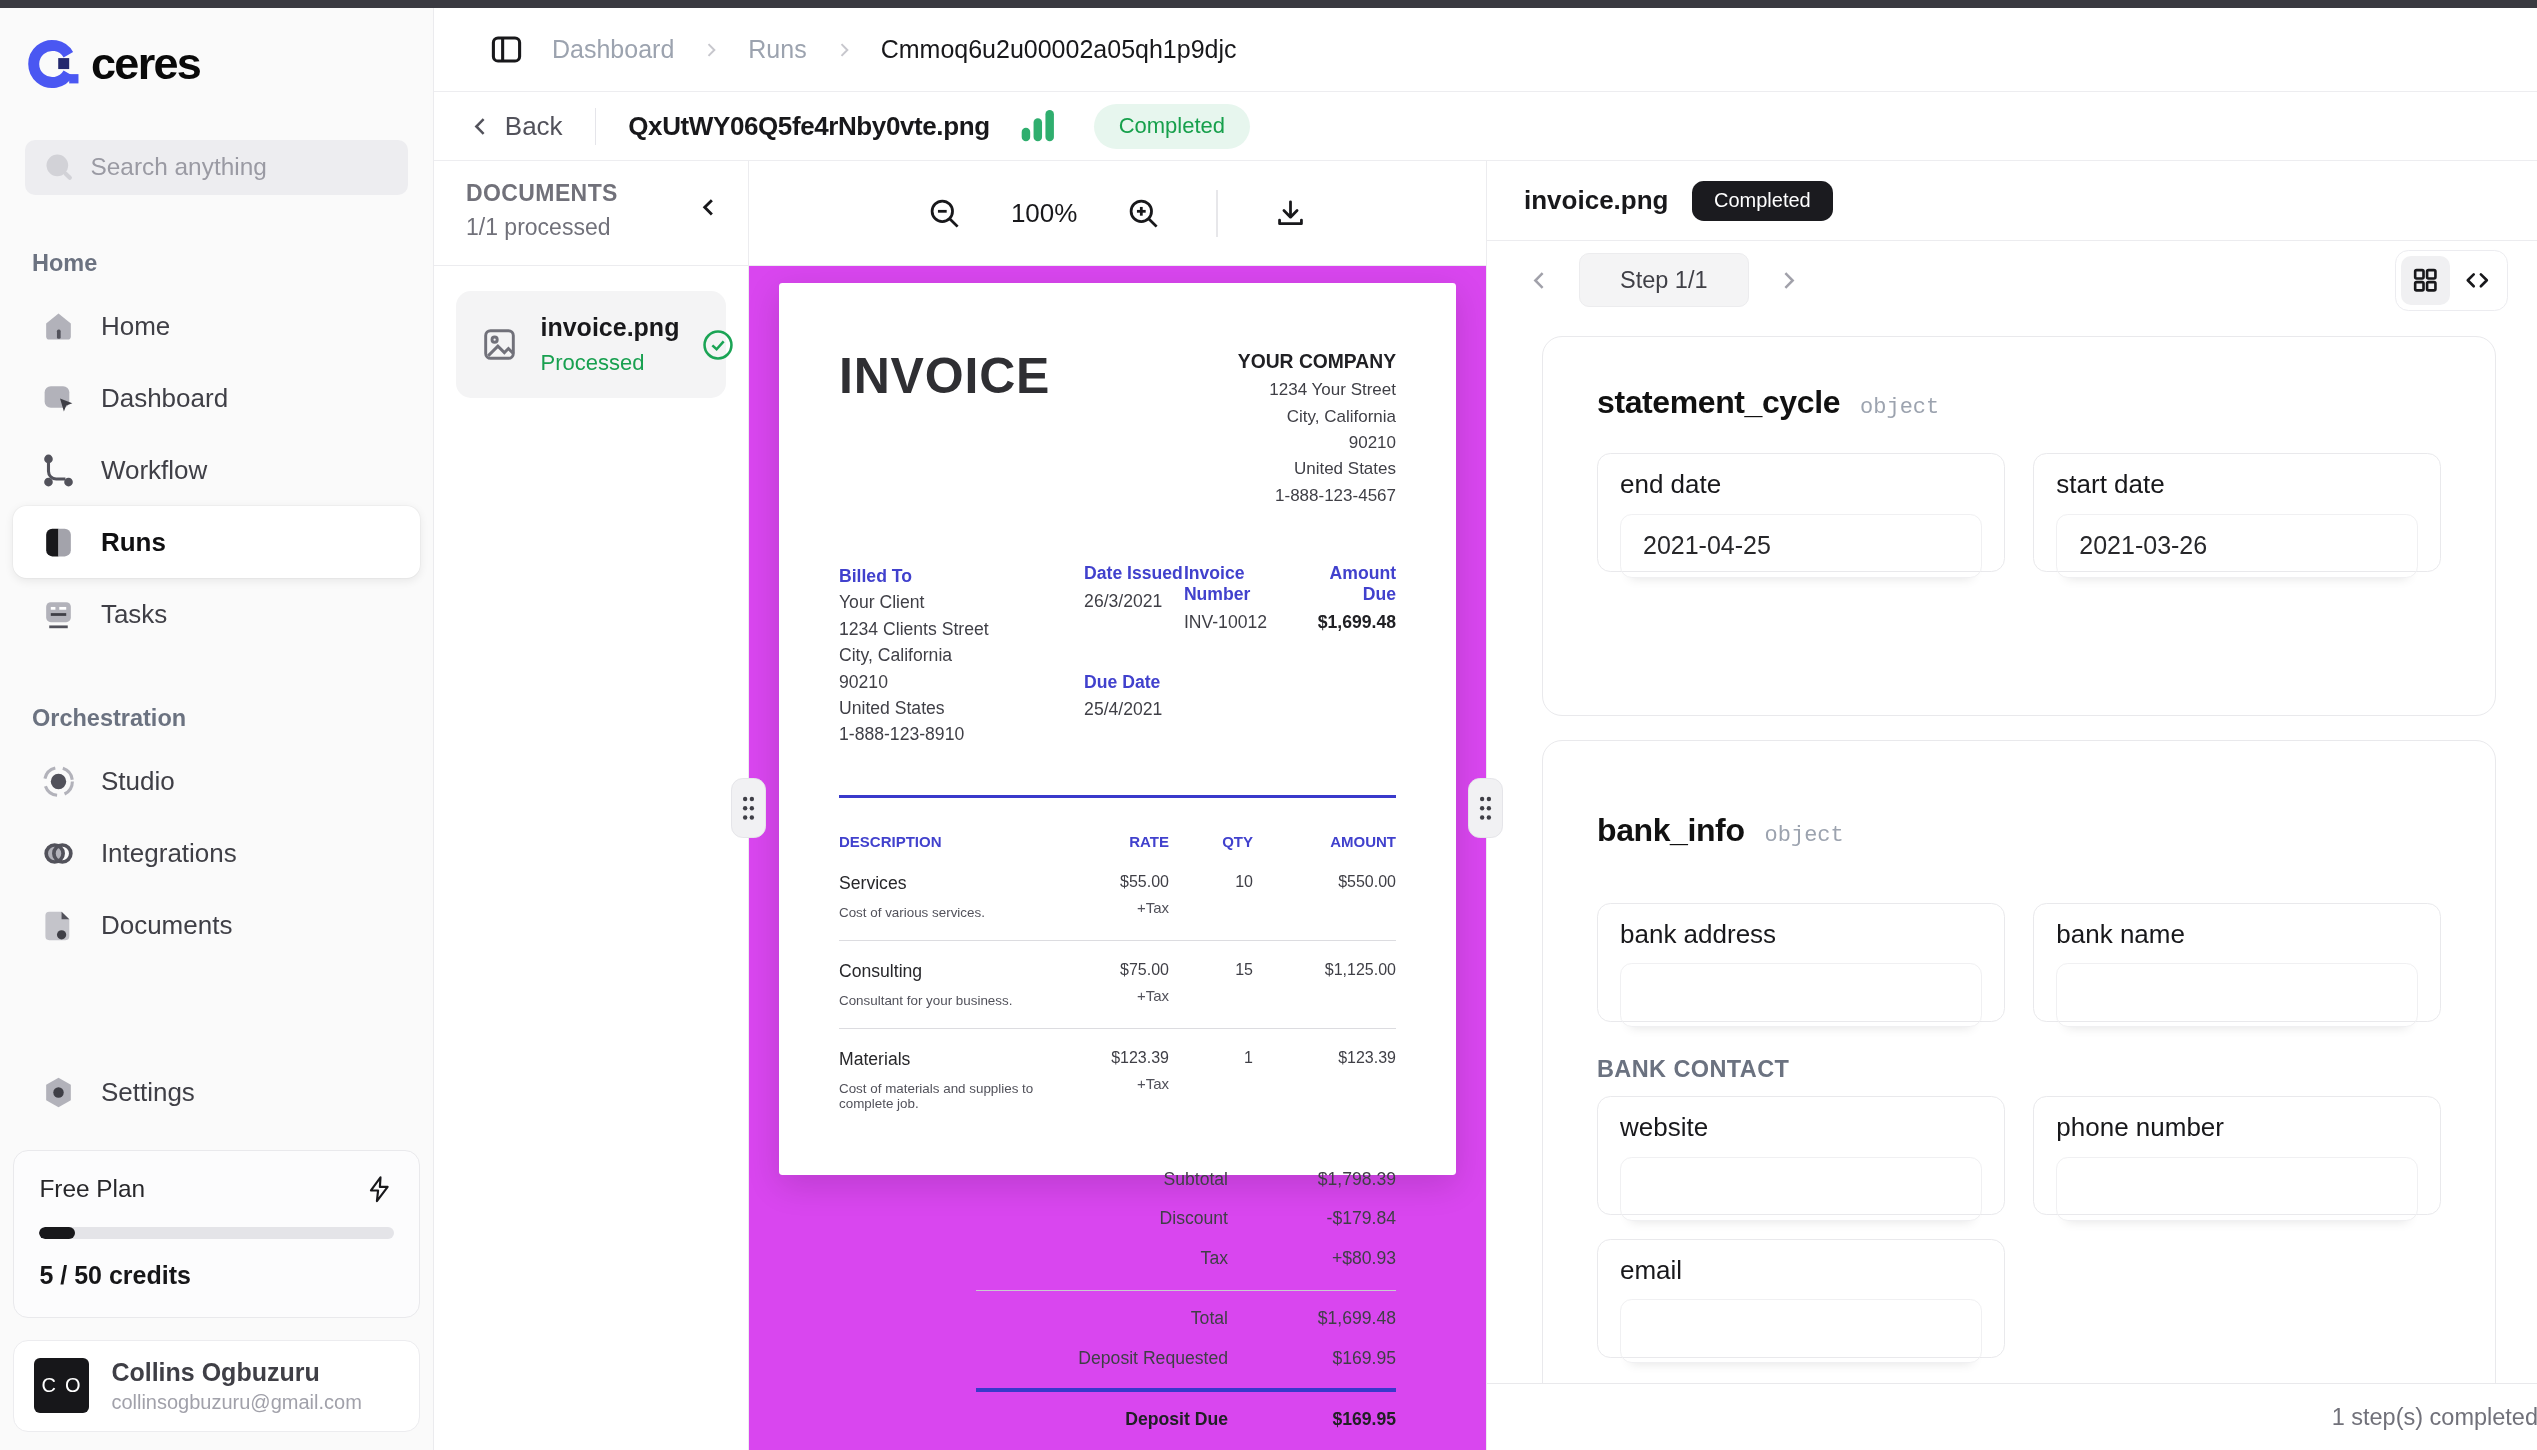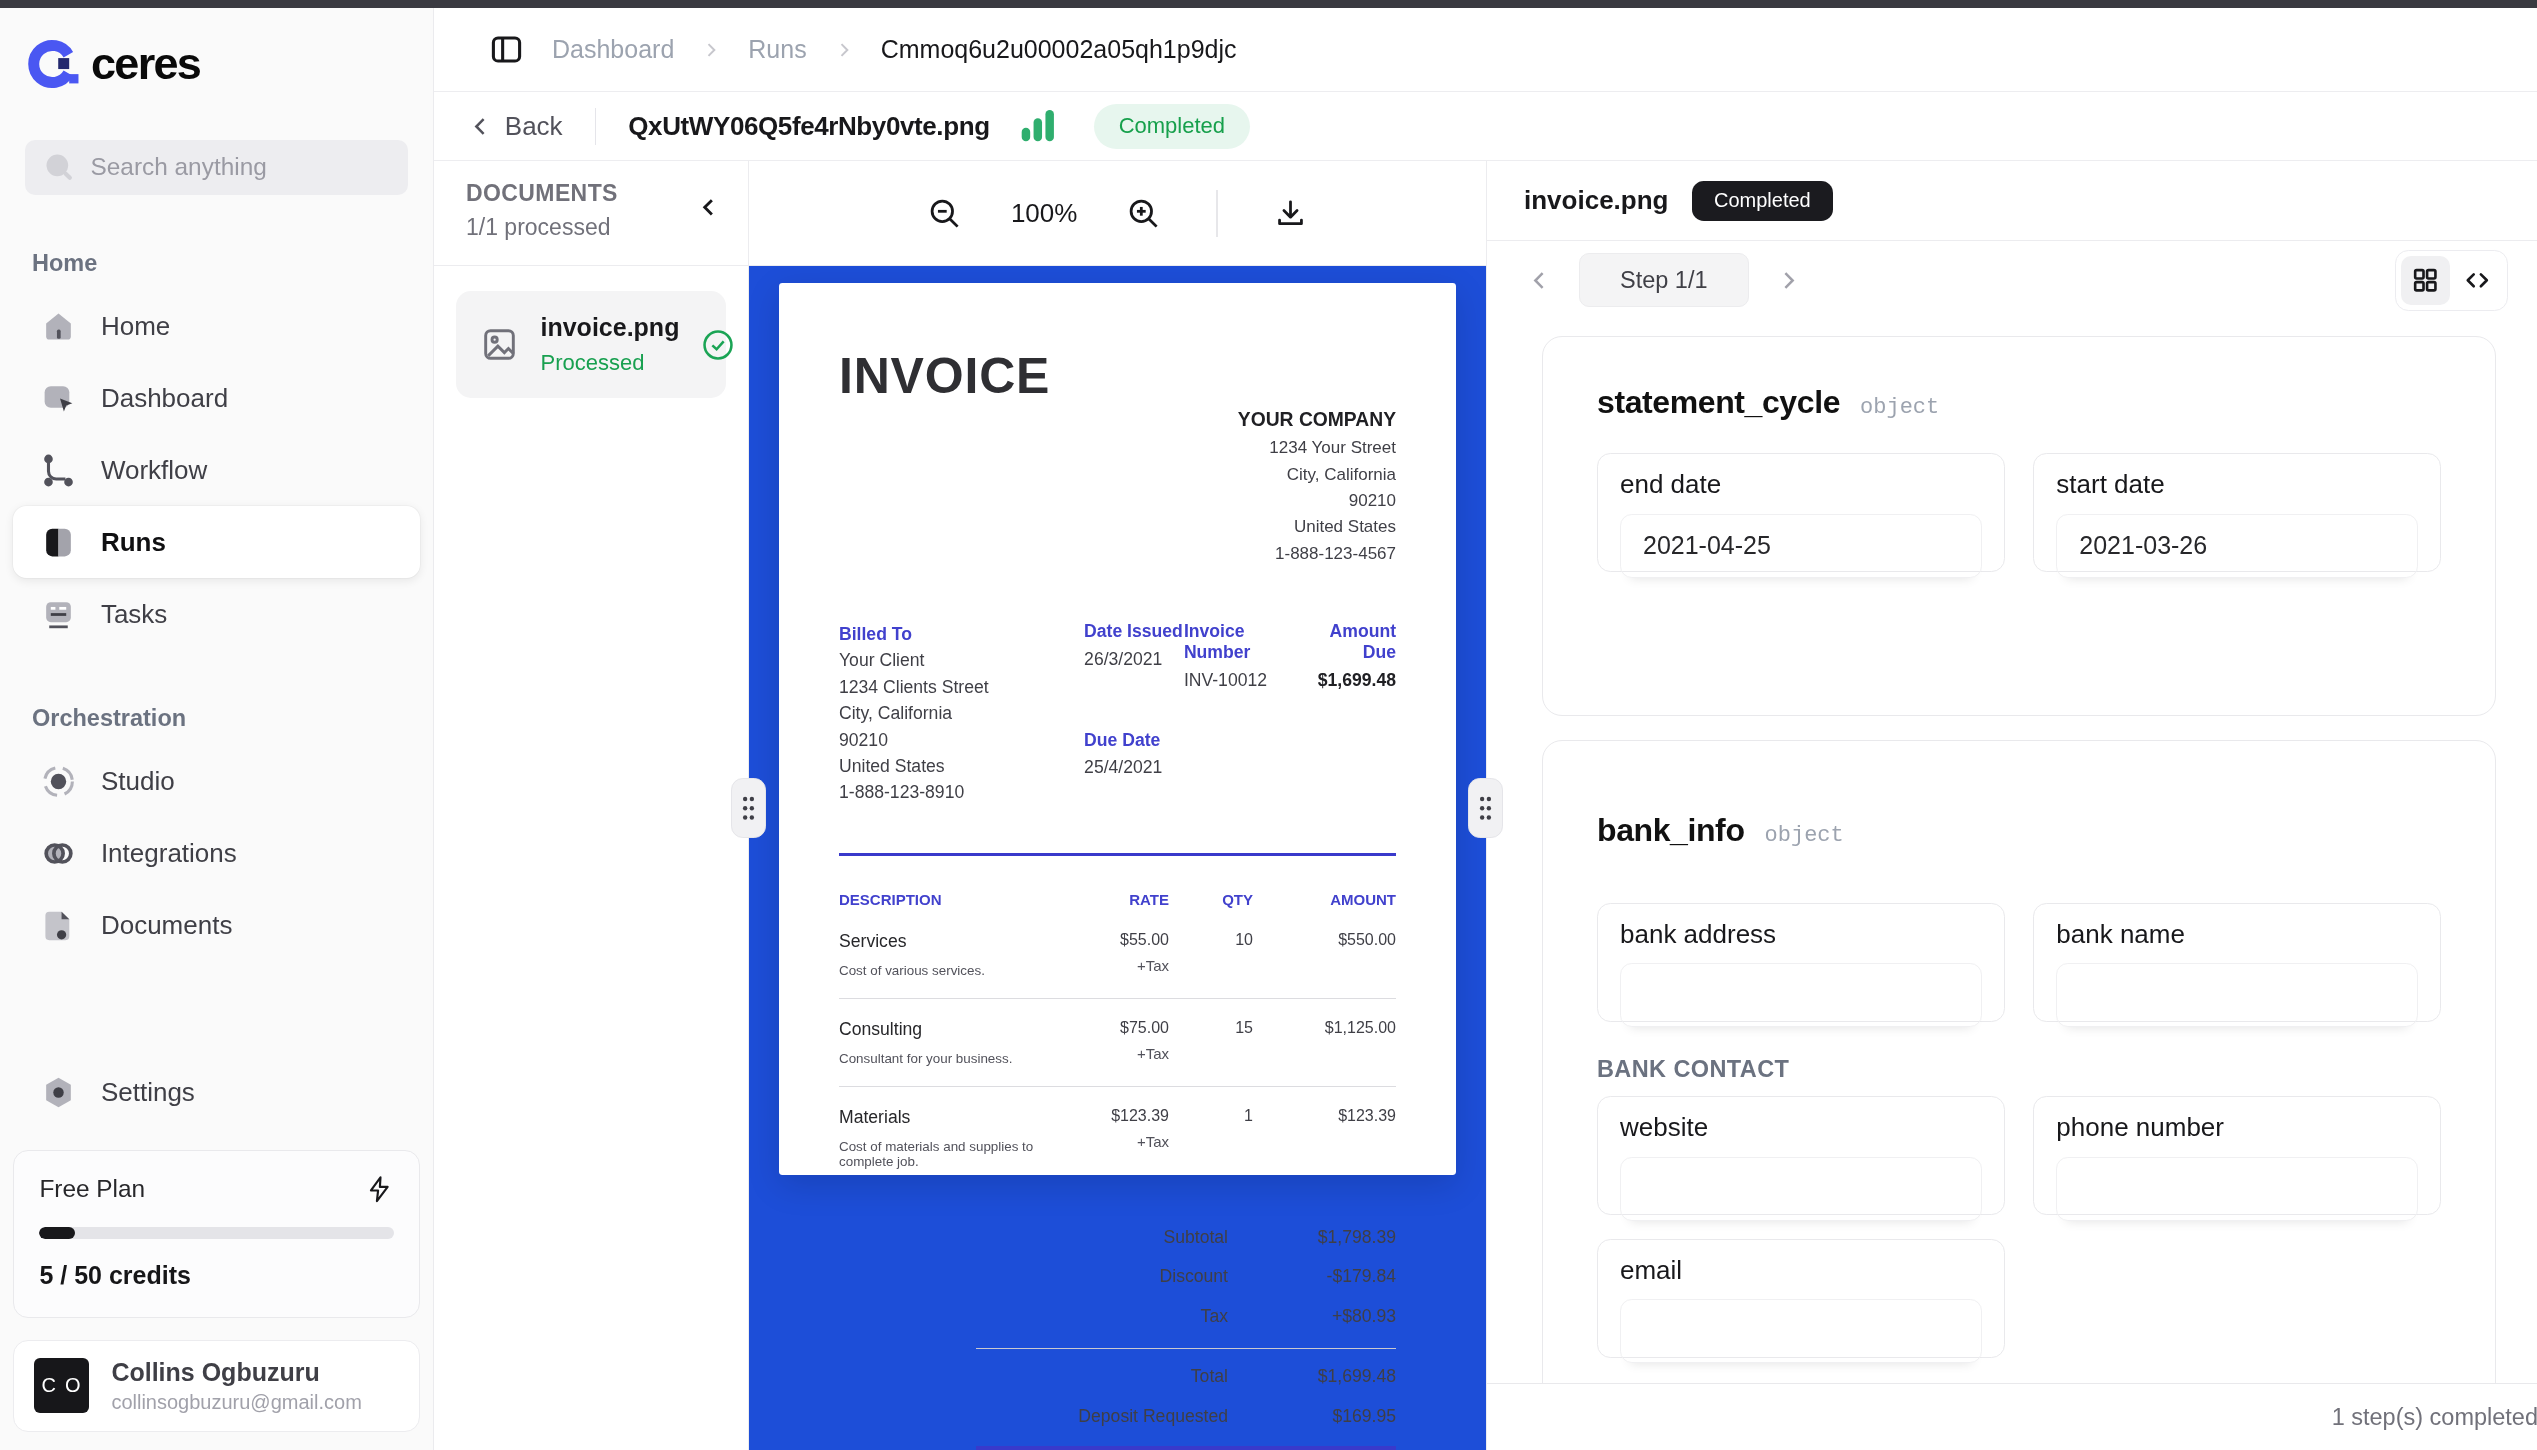--- a/index.html
+++ b/index.html
@@ -63,32 +63,32 @@
   .docs-title { font-size:23px; font-weight:700; color:#71717a; letter-spacing:0.4px; }
   .docs-sub { font-size:23px; color:#71717a; margin-top:7.6px; }
   .collapse-btn { position:absolute; right:25px; top:32px; cursor:pointer; }
   .doc-item { margin:25px 22px; background:#f4f4f5; border-radius:15px; padding:22px 23.5px;
               display:flex; align-items:center; gap:22px; cursor:pointer; }
   .doc-item-name { font-size:25px; font-weight:700; }
   .doc-item-status { font-size:22px; color:#18a050; margin-top:7.6px; }
   .doc-check { margin-left:auto; }
 
   
-  .viewer { flex:1; background:#1d4ed8; display:flex; flex-direction:column; min-width:0; }
+  .viewer { flex:1; background:#d946ef; display:flex; flex-direction:column; min-width:0; }
   .toolbar { height:105px; background:#fff; border-bottom:1.7px solid #ececef;
              display:flex; align-items:center; justify-content:center; }
   .tool-btn { cursor:pointer; }
   .zoom-level { font-size:26px; color:#18181b; margin:0 49px; }
   .tool-div { width:1.7px; height:47px; background:#e7e7ea; margin:0 55px; }
   .stage { flex:1; overflow:hidden; display:flex; justify-content:center; }
 
   
   .doc-page { width:677px; height:892px; background:#fff; margin-top:17px; border-radius:3.4px;
               box-shadow:0 10px 34px rgba(0,0,0,.14); padding:64px 60px; flex:none; }
-  .inv-head { display:flex; justify-content:space-between;flex-direction:column; }
+  .inv-head { display:flex; justify-content:space-between; }
   .inv-title { font-size:50px; font-weight:800; color:#2f2f33; letter-spacing:0.8px; }
   .inv-company { text-align:right; font-size:17px; color:#3f3f46; line-height:1.55; }
   .c-name { font-weight:700; font-size:19.3px; color:#202024; }
   .blue-label { color:#4141cd; font-weight:600; }
   .inv-mid { display:flex; margin-top:54px; }
   .inv-billed { flex:1; font-size:17.6px; color:#3f3f46; line-height:1.5; }
   .inv-meta { width:56%; font-size:17.6px; color:#3f3f46; }
   .meta-grid { display:flex; }
   .mcol-a { width:32%; } .mcol-b { width:38%; } .mcol-c { flex:1; text-align:right; }
   .mval { margin-top:6.7px; }

